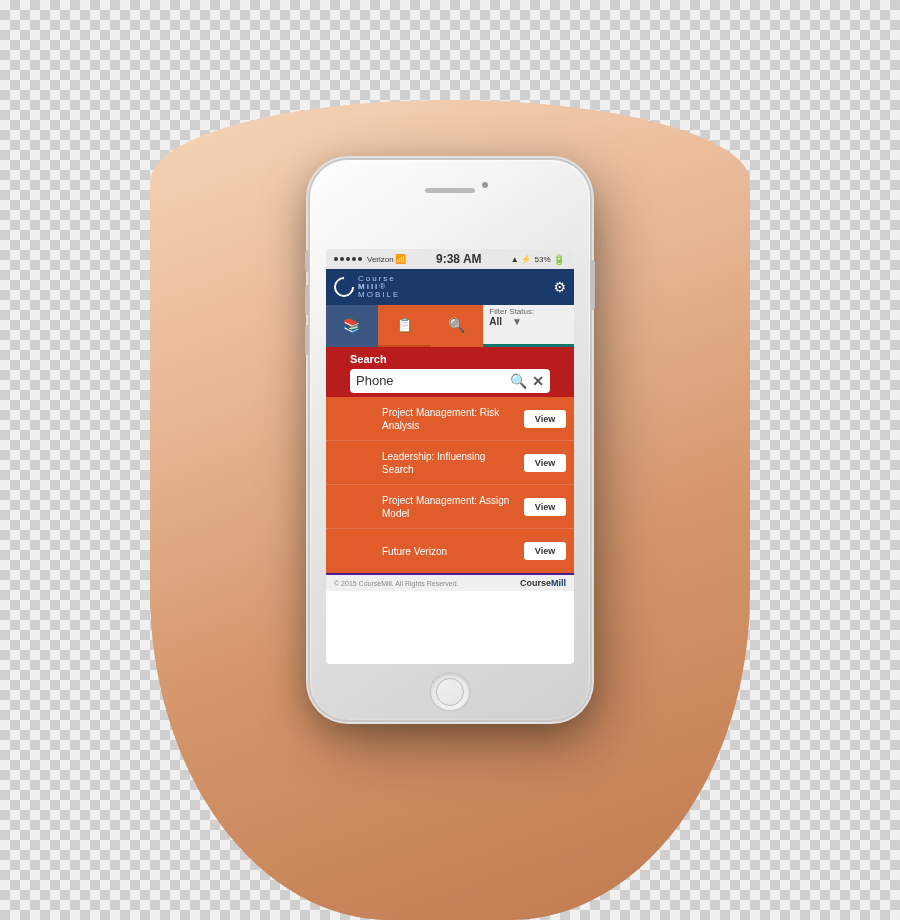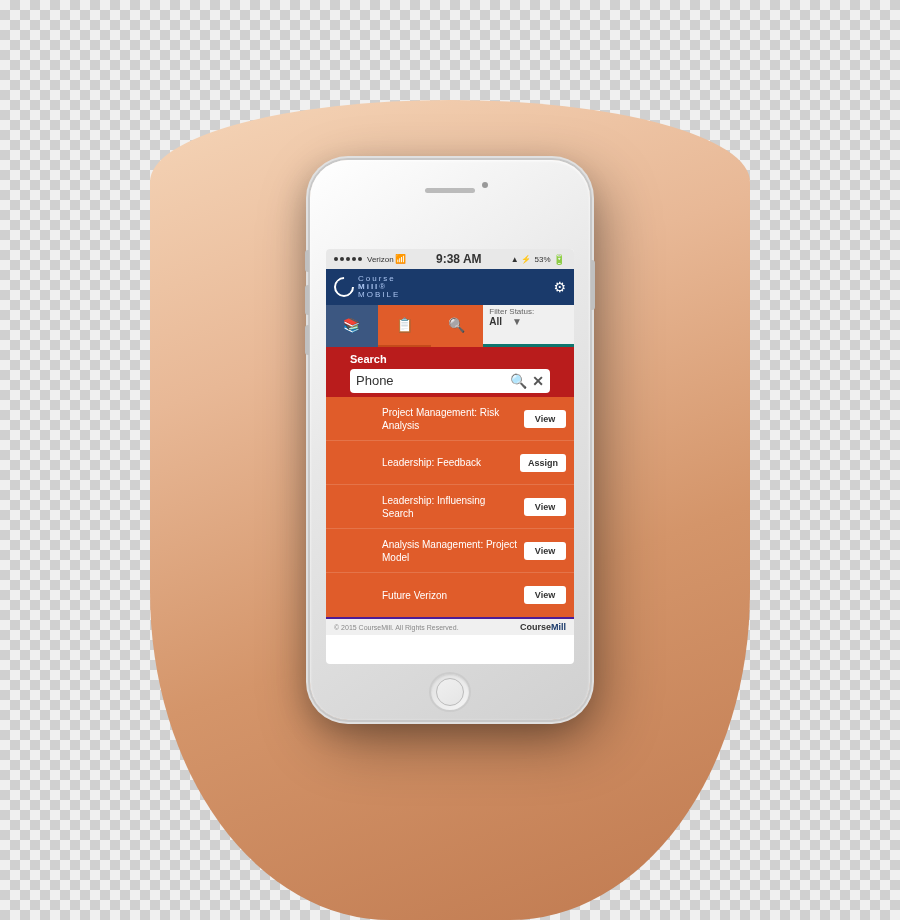--- a/index.html
+++ b/index.html
@@ -479,32 +479,28 @@
         </div>
       </div>
 
       <div class="course-list">
 
         <div class="course-item">
           <span class="course-title">Project Management: Risk Analysis</span>
           <button class="course-btn">View</button>
         </div>
 
-        <div class="course-item">
-          <span class="course-title">Leadership: Feedback</span>
-          <button class="course-btn assign">Assign</button>
-        </div>
 
         <div class="course-item">
           <span class="course-title">Leadership: Influensing Search</span>
           <button class="course-btn">View</button>
         </div>
 
         <div class="course-item">
-          <span class="course-title">Analysis Management: Project Model</span>
+          <span class="course-title">Project Management: Assign Model</span>
           <button class="course-btn">View</button>
         </div>
 
         <div class="course-item" style="border-bottom:none;">
           <span class="course-title">Future Verizon</span>
           <button class="course-btn">View</button>
         </div>
 
       </div>
 

